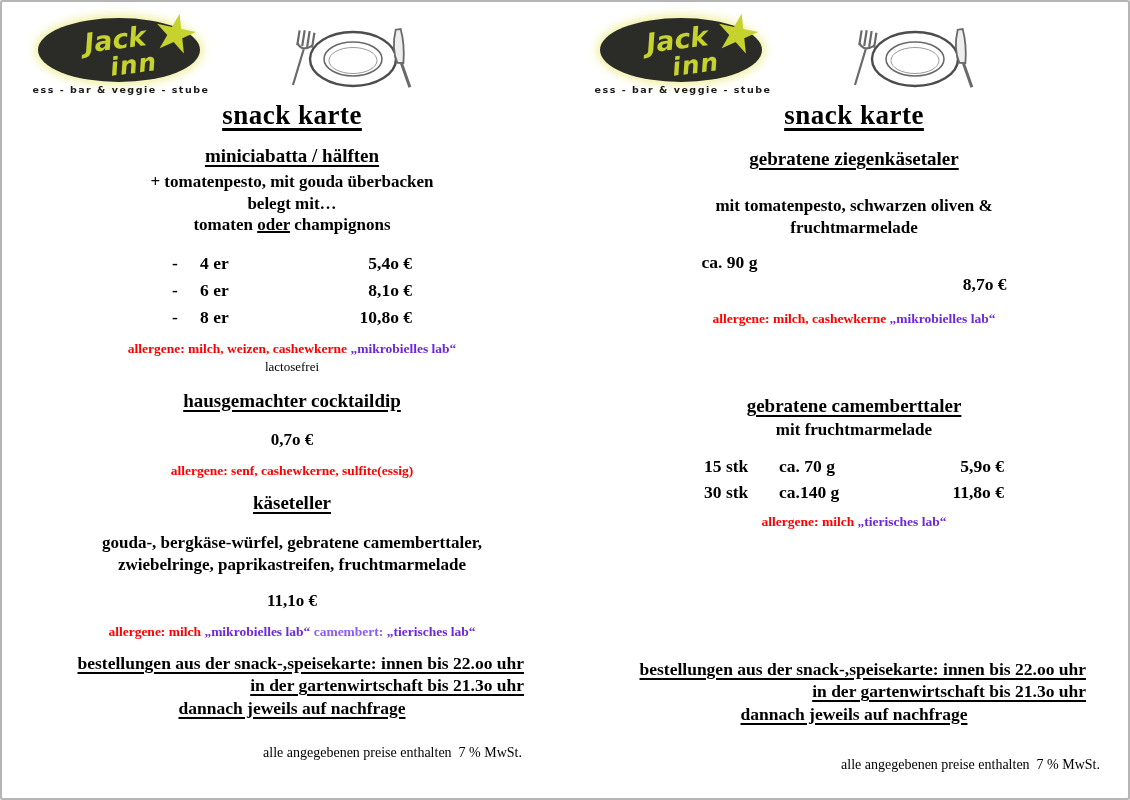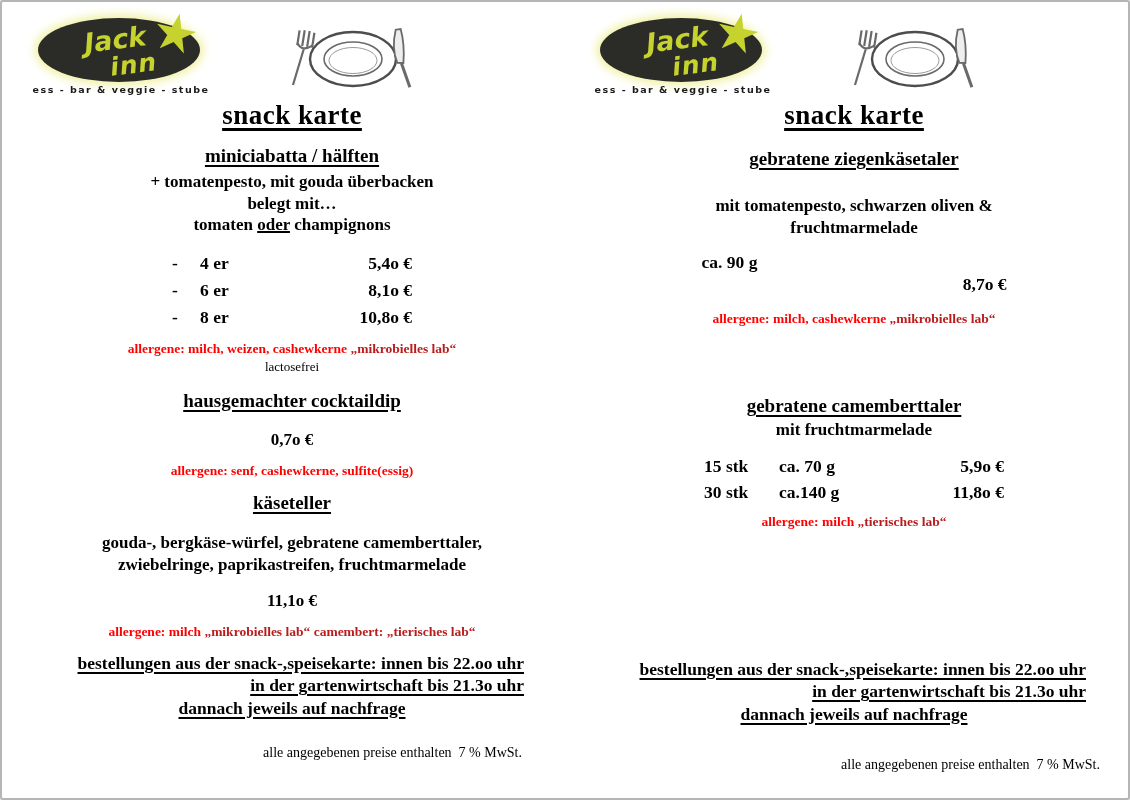--- a/index.html
+++ b/index.html
@@ -33,22 +33,22 @@
   .plate { margin-left:62px; margin-top:6px; }
 
   
   .title { font-size:27px; font-weight:bold; text-decoration:underline;
     text-decoration-thickness:2.5px; text-underline-offset:4px; letter-spacing:.5px; }
   .heading { font-size:19px; font-weight:bold; text-decoration:underline;
     text-decoration-thickness:2px; text-underline-offset:3px; }
   .body-bold { font-size:17px; font-weight:bold; line-height:21.5px; }
   .u { text-decoration:underline; text-decoration-thickness:2px; }
   .allergen { font-size:13.5px; font-weight:bold; color:#ff0000; line-height:17px; }
-  .lab { color:#b91c1c;margin-top:32px; }
-  .blk { color:#b91c1c; }
+  .lab { color:#6d28d9;margin-top:32px; }
+  .blk { color:#8b5cf6; }
   .small-note { font-size:13px; font-weight:normal; }
 
   .price-row { display:flex; width:240px; margin:0 auto; font-size:17.5px;
     font-weight:bold; line-height:27px; }
   .price-row .bullet { width:20px; text-align:left; }
   .price-row .lbl { flex:1; text-align:left; padding-left:8px; }
   .price-row .val { text-align:right; }
 
   .price-row-wide { display:flex; width:305px; margin:0 auto; font-size:17.5px;
     font-weight:bold; line-height:22px;flex-direction:column; }

